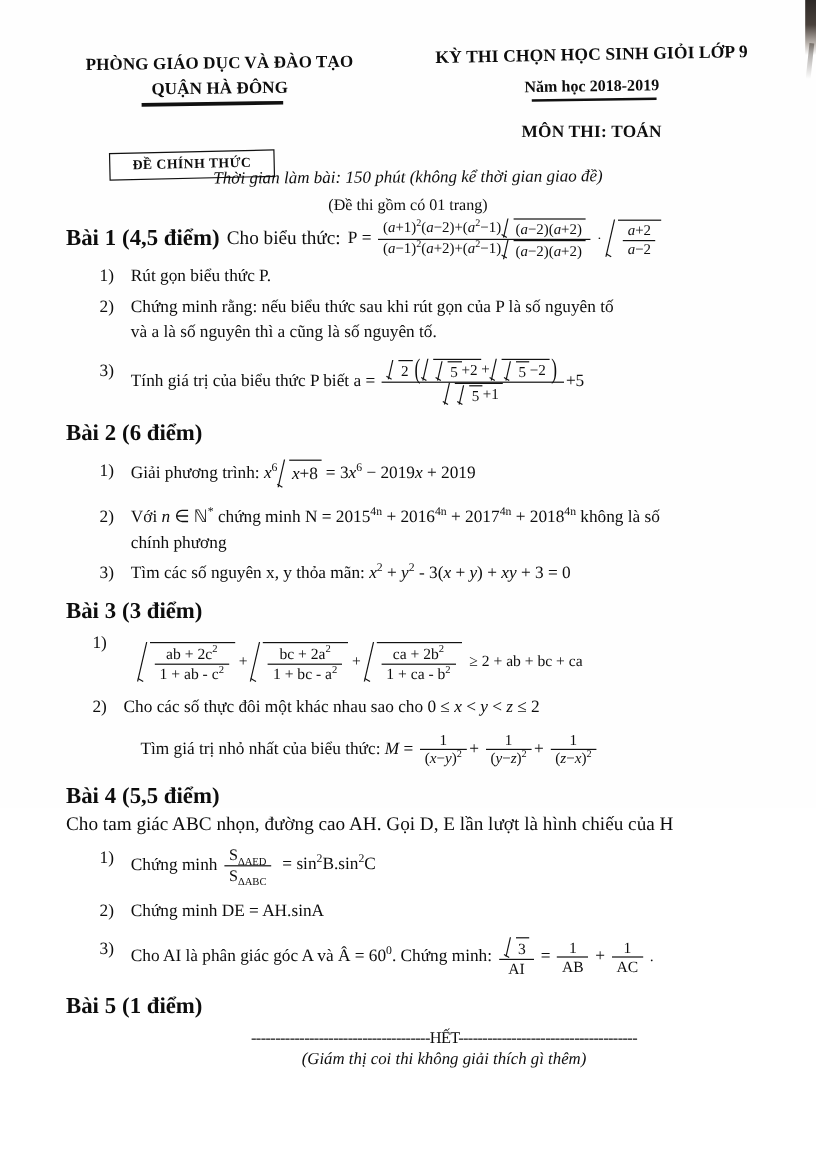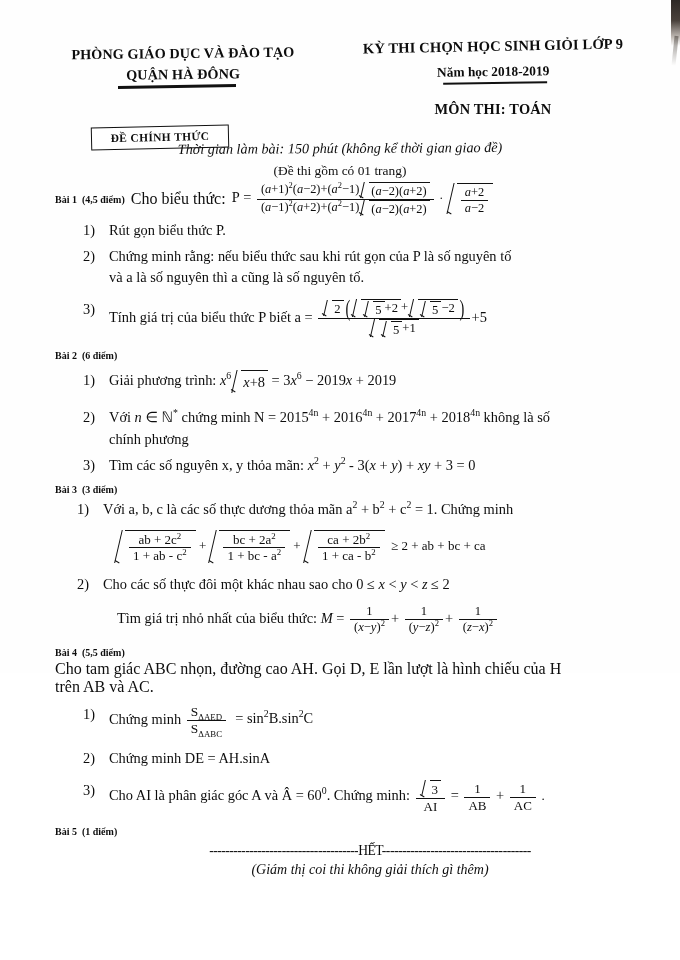--- a/index.html
+++ b/index.html
@@ -150,21 +150,21 @@
   
   .content {
     position: absolute;
     top: 182px;
     left: 55px;
     width: 600px;
   }
   .blk { margin-bottom: 2px; }
   .bai-head {
     font-weight: bold;
-    font-size: 10px;
+    font-size: 19px;
   }
   .txt { font-size: 16px; }
   .row {
     display: flex;
     align-items: center;
     font-size: 14.4px;
     line-height: 1.5;
   }
   .item {
     display: flex;
@@ -366,21 +366,20 @@
 
     <div class="blk" style="margin-top:6px">
       <div class="row">
         <span class="bai-head">Bài 3</span>
         <span class="bai-head pts" style="margin-left:5px">(3 điểm)</span>
       </div>
 
       <div class="item" style="margin-top:2px">
         <span class="num" style="padding-left:22px">1)</span>
         <span class="body">
-          <span class="math">Với a, b, c là các số thực dương thỏa mãn a<sup class="e">2</sup> + b<sup class="e">2</sup> + c<sup class="e">2</sup> = 1. Chứng minh</span>
           <div class="math" style="margin-top:9px; margin-left:12px; font-size:13px">
             <span class="rad"><span class="rc"><span class="frac"><span class="n">ab + 2c<sup class="e">2</sup></span><span class="d">1 + ab - c<sup class="e">2</sup></span></span></span></span>
             +
             <span class="rad"><span class="rc"><span class="frac"><span class="n">bc + 2a<sup class="e">2</sup></span><span class="d">1 + bc - a<sup class="e">2</sup></span></span></span></span>
             +
             <span class="rad"><span class="rc"><span class="frac"><span class="n">ca + 2b<sup class="e">2</sup></span><span class="d">1 + ca - b<sup class="e">2</sup></span></span></span></span>
             &nbsp;≥ 2 + ab + bc + ca
           </div>
         </span>
       </div>
@@ -401,21 +400,20 @@
         </span>
       </div>
     </div>
 
     <div class="blk" style="margin-top:10px">
       <div class="row">
         <span class="bai-head">Bài 4</span>
         <span class="bai-head pts" style="margin-left:5px">(5,5 điểm)</span>
       </div>
       <div class="txt">Cho tam giác ABC nhọn, đường cao AH. Gọi D, E lần lượt là hình chiếu của H</div>
-      <div class="txt">trên AB và AC.</div>
 
       <div class="item" style="margin-top:8px">
         <span class="num">1)</span>
         <span class="body">
           <span>Chứng minh</span>
           <span class="math">
             <span class="frac" style="font-size:13.4px"><span class="n">S<sub class="e">ΔAED</sub></span><span class="d">S<sub class="e">ΔABC</sub></span></span>
             &nbsp;= sin<sup class="e">2</sup>B.sin<sup class="e">2</sup>C
           </span>
         </span>

